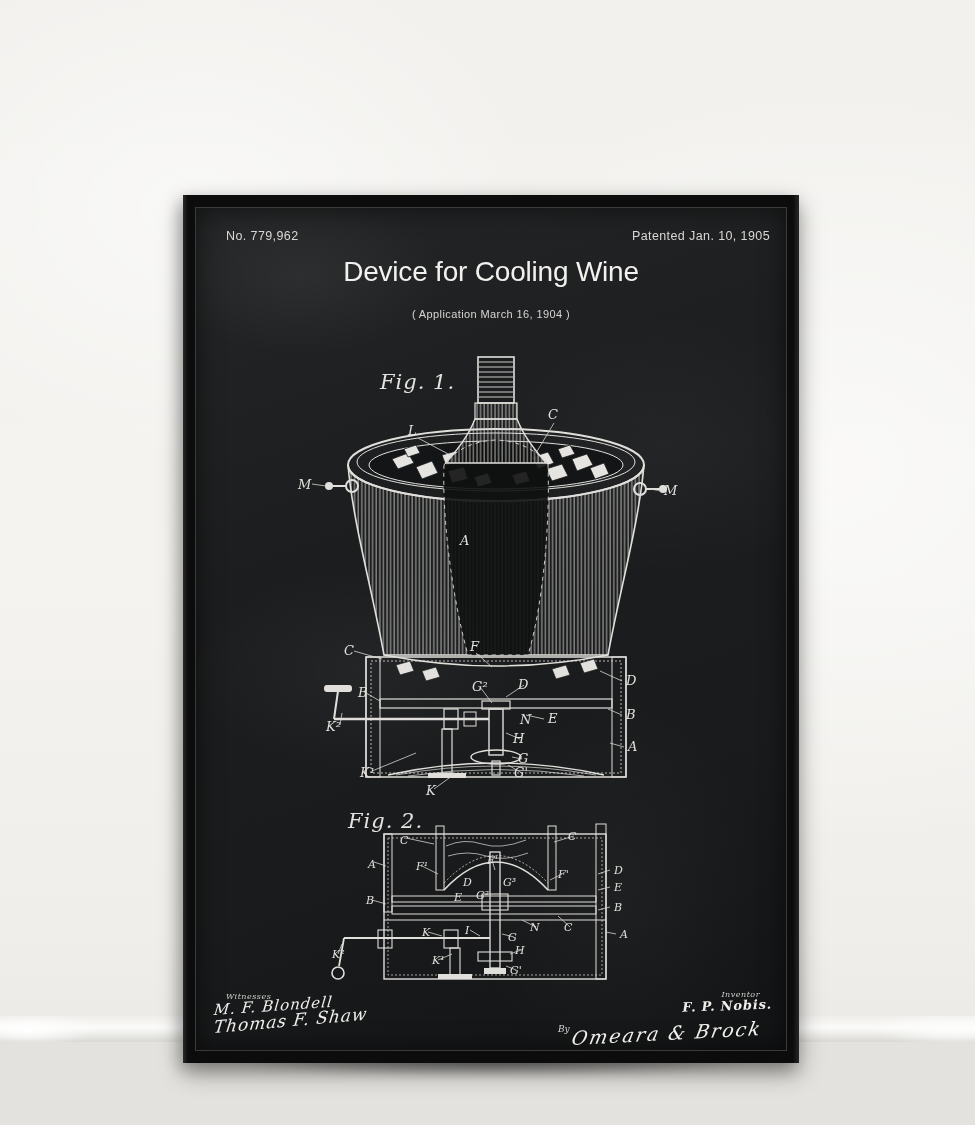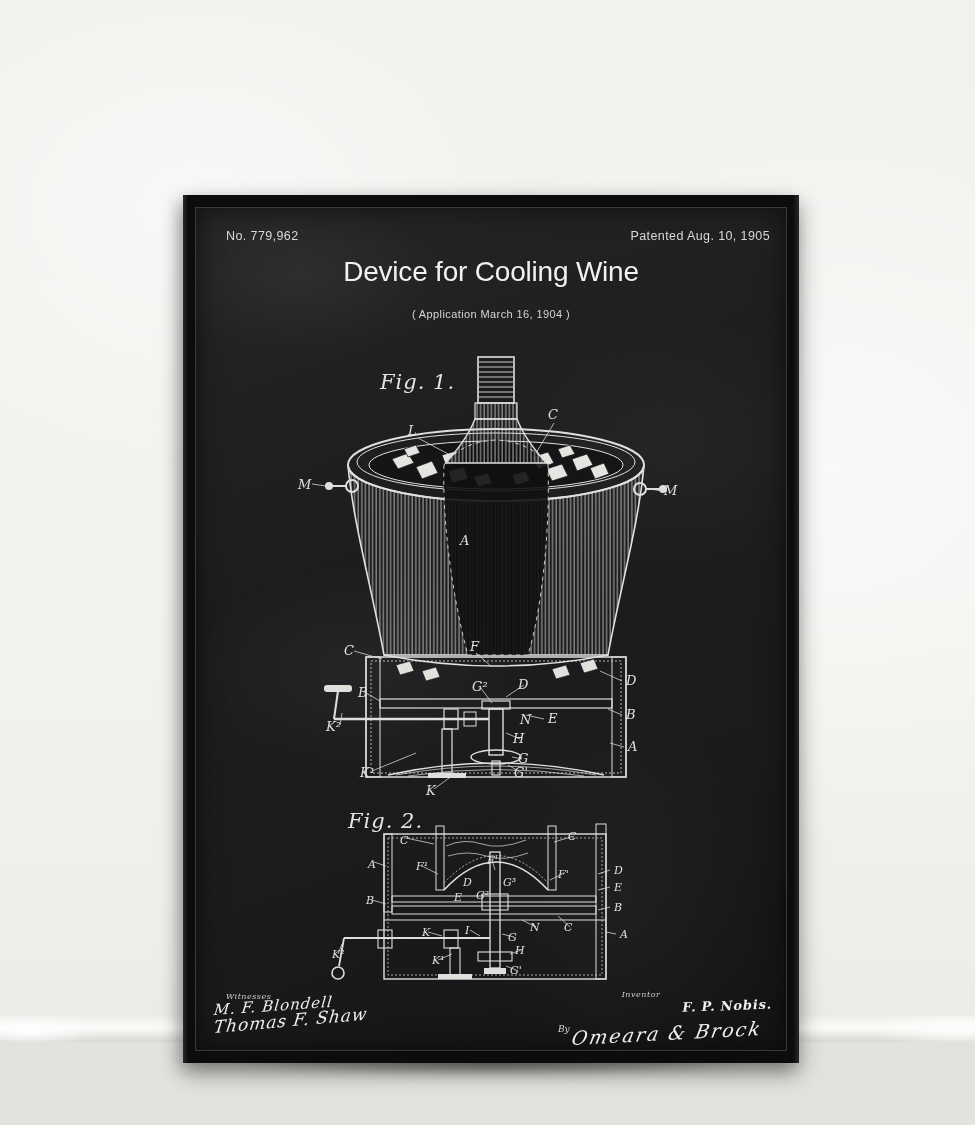--- a/index.html
+++ b/index.html
@@ -68,21 +68,21 @@
   .fig2 .plbl { font-size:11px; }
   .ink { stroke:#e7e6e2; fill:none; }
   .leader { stroke:#dddcd8; stroke-width:.8; fill:none; }
   
   .witness-block { position:absolute; left:18px; top:768px; width:220px; }
   .tiny-lbl { font: italic 8px "DejaVu Serif", serif; color:#cfcecb; letter-spacing:.5px;margin-top:16px; }
   .sig { font: italic 15px "DejaVu Serif", serif; color:#f0efec; white-space:nowrap;
          transform: rotate(-4deg) skewX(-10deg); transform-origin:left center; letter-spacing:1px; }
   .sig2 { font-size:17px; margin-top:-2px; transform: rotate(-5deg) skewX(-12deg); }
   .inventor-block { position:absolute; right:14px; top:766px; width:250px; text-align:right; }
-  .inv-lbl { padding-right:12px;text-align:center; }
+  .inv-lbl { padding-right:12px; }
   .inv-sig { font: italic bold 13px "DejaVu Serif", serif; color:#efeeeb; letter-spacing:.8px;
              transform: rotate(-2deg); margin-top:2px; }
   .atty-row { position:relative; margin-top:6px; height:30px; }
   .by-lbl { position:absolute; left:36px; top:2px; font: italic 9px "DejaVu Serif", serif; color:#d6d5d2; }
   .atty-sig { position:absolute; left:50px; top:0; font: italic 19px "DejaVu Serif", serif; color:#f0efec;
               white-space:nowrap; transform: rotate(-3deg) skewX(-14deg); letter-spacing:2px; }
   .atty-lbl { position:absolute; right:22px; top:22px; font: italic 7.5px "DejaVu Serif", serif; color:#c9c8c5;margin-top:48px; }
 </style>
 </head>
 <body>
@@ -90,21 +90,21 @@
 <div class="stage">
   <div class="wall"></div>
   <div class="wall-edge"></div>
   <div class="floor"></div>
   <div class="frame-shadow"></div>
 
   <div class="frame">
     <div class="poster">
 
       <div class="hdr-txt pat-no">No. 779,962</div>
-      <div class="hdr-txt pat-date">Patented Aug. 10, 1905</div>
+      <div class="hdr-txt pat-date">Patented Jan. 10, 1905</div>
       <div class="poster-title">Device for Cooling Wine</div>
       <div class="app-line">( Application  March 16, 1904 )</div>
 
       <svg class="fig fig1" width="400" height="452" viewBox="0 0 400 452">
         <defs>
           <pattern id="vh" width="3.6" height="8" patternUnits="userSpaceOnUse">
             <line x1="1" y1="0" x2="1" y2="8" stroke="#dcdbd7" stroke-width="1" opacity="0.8"></line>
           </pattern>
           <pattern id="dots" width="4" height="4" patternUnits="userSpaceOnUse">
             <circle cx="1.4" cy="1.4" r="0.7" fill="#d8d7d3"></circle>

